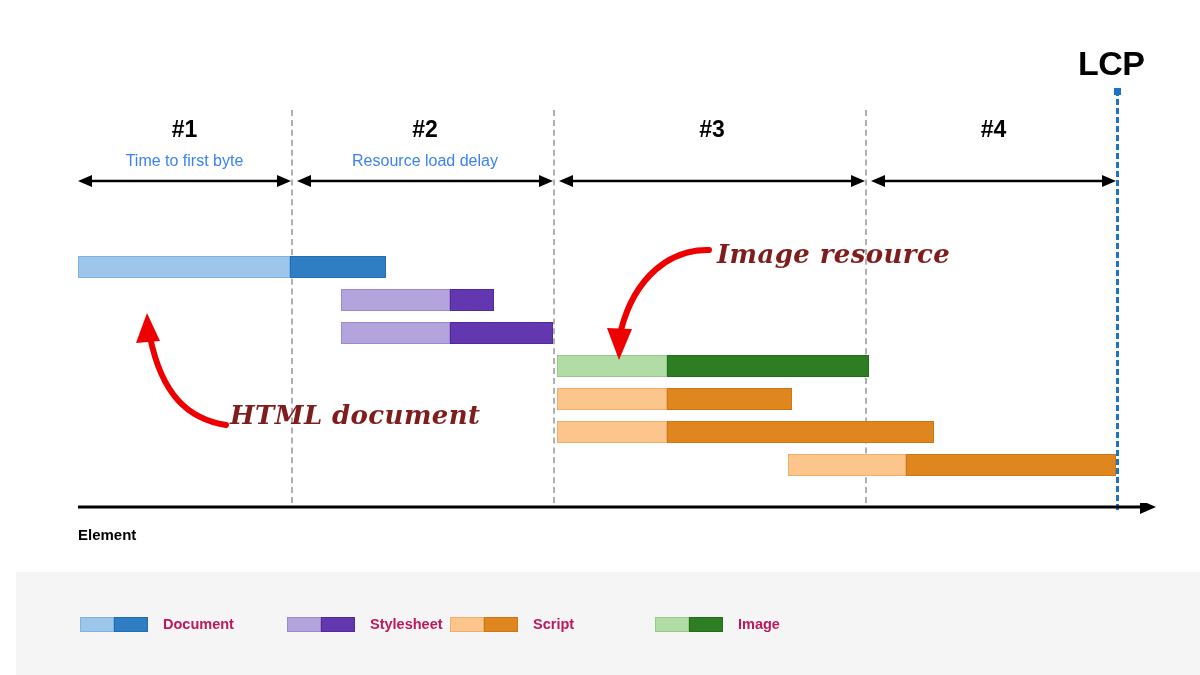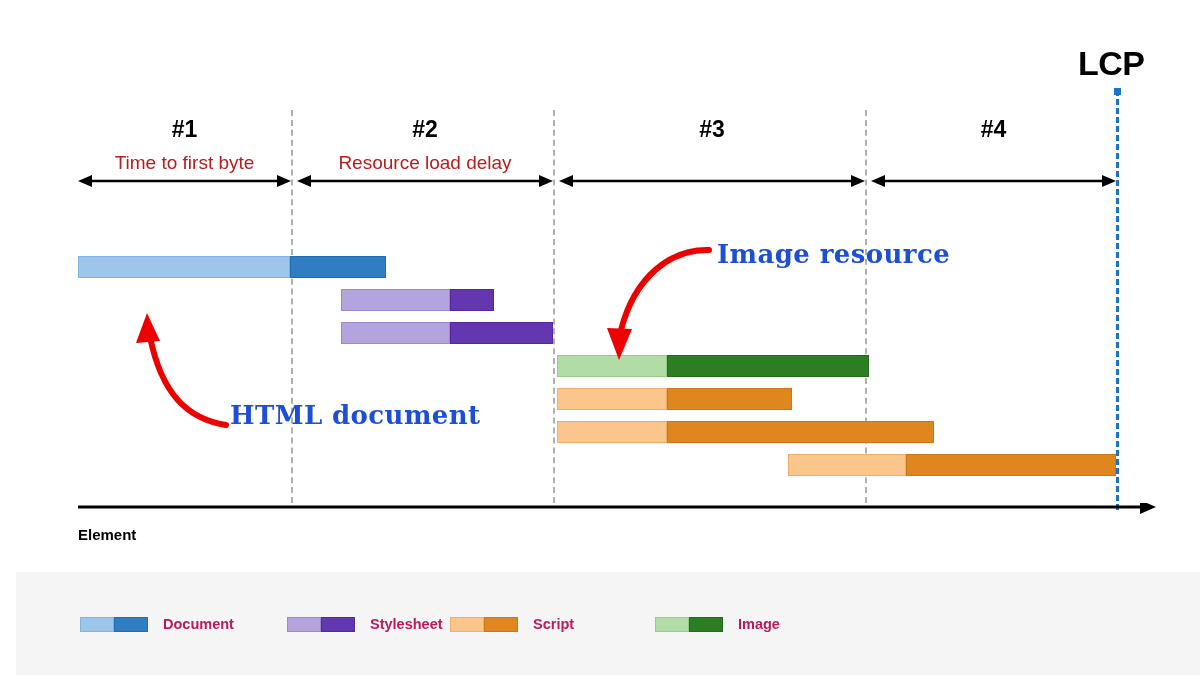--- a/index.html
+++ b/index.html
@@ -71,23 +71,23 @@
     text-align: center;
   }
   .phase-num {
     font-size: 23px;
     font-weight: bold;
     color: #000000;
     line-height: 1;
     margin-bottom: 12px;
   }
   .phase-name {
-    font-size: 19px;
+    font-size: 16px;
     font-weight: normal;
-    color: #b91c1c;
+    color: #3b82f6;
     line-height: 1;
   }
 
   .phase-arrow {
     position: absolute;
     height: 14px;
   }
   .bar-seg {
     height: 100%;
     box-sizing: border-box;
@@ -106,22 +106,23 @@
     left: 62px;
     top: 526px;
     font-size: 15px;
     font-weight: bold;
     color: #000000;
   }
 
   
   .annot-text {
     position: absolute;
-    color: #1d4ed8;
+    color: #7f1d1d;
     font-family: "DejaVu Serif", serif;
+    font-style: italic;
     font-weight: bold;
     font-size: 26px;
     white-space: nowrap;
     letter-spacing: 0.4px;
   }
   .annot-arrow {
     position: absolute;
   }
 
   

